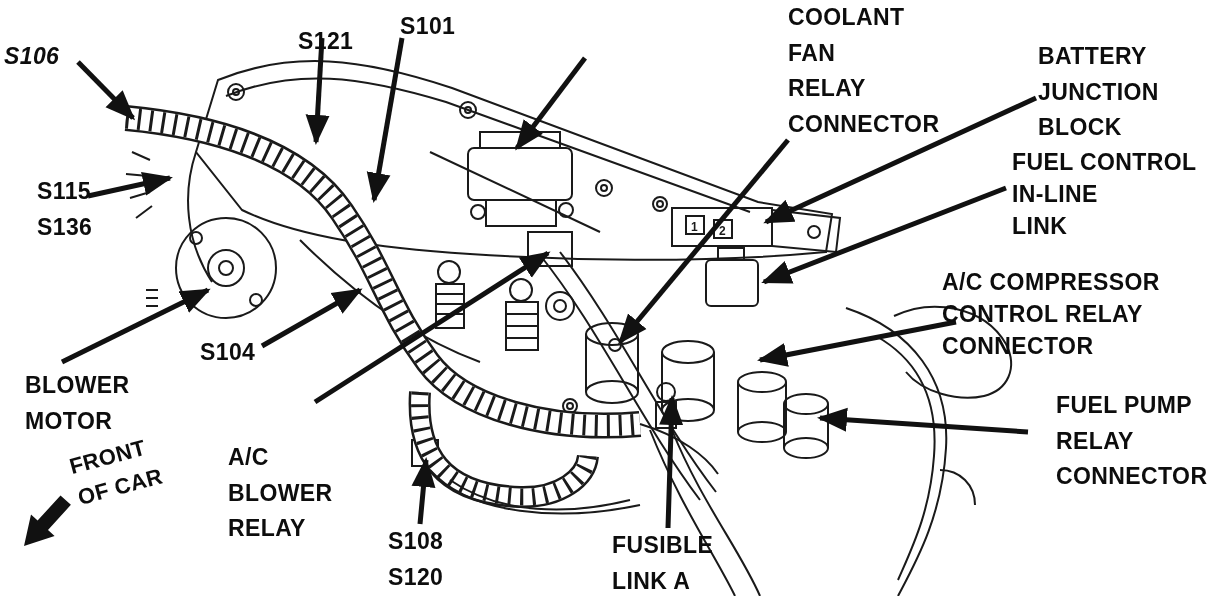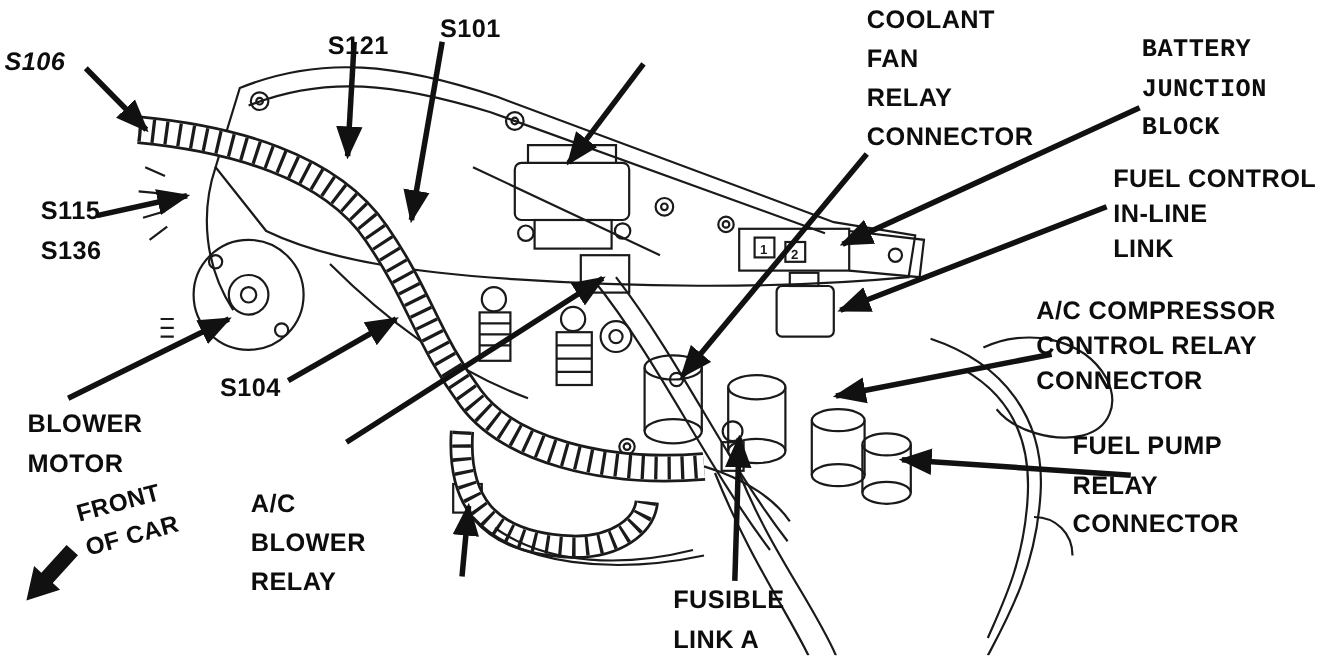--- a/index.html
+++ b/index.html
@@ -168,38 +168,40 @@
     <polygon fill="#111" points="24,546 54.6,536.1 48,530 70.9,504.8 60.5,495.4 37.6,520.6 31,514.5"></polygon>
   </svg>
 
   <div class="label" style="left:4px;top:40px;font-style:italic;">S106</div>
   <div class="label" style="left:298px;top:25px;">S121</div>
   <div class="label" style="left:388px;top:10px;margin-left:12px;">S101</div>
   <div class="label lh-lg" style="left:788px;top:0px;">COOLANT
 FAN
 RELAY
 CONNECTOR</div>
-  <div class="label lh-lg" style="left:1038px;top:28px;font-family:Liberation Mono, monospace;">BATTERY
+  <div class="label lh-lg" style="left:1038px;top:39px;">BATTERY
 JUNCTION
 BLOCK</div>
   <div class="label" style="left:1012px;top:146px;">FUEL CONTROL
 IN-LINE
 LINK</div>
   <div class="label" style="left:942px;top:254px;margin-top:12px;">A/C COMPRESSOR
 CONTROL RELAY
 CONNECTOR</div>
-  <div class="label lh-lg" style="left:975px;top:388px;">FUEL PUMP
+  <div class="label lh-lg" style="left:1056px;top:388px;">FUEL PUMP
 RELAY
 CONNECTOR</div>
   <div class="label lh-lg" style="left:25px;top:174px;margin-left:12px;">S115
 S136</div>
   <div class="label" style="left:200px;top:336px;">S104</div>
   <div class="label lh-lg" style="left:25px;top:368px;">BLOWER
 MOTOR</div>
   <div class="label lh-lg" style="left:228px;top:408px;margin-top:32px;">A/C
 BLOWER
 RELAY</div>
+  <div class="label lh-lg" style="left:388px;top:524px;">S108
+S120</div>
   <div class="label lh-lg" style="left:612px;top:528px;">FUSIBLE
 LINK A</div>
   <div class="label rot" style="left:66px;top:452px;font-size:22px;line-height:1.45;">FRONT
 OF CAR</div>
 
 </div>
 
 </body></html>

